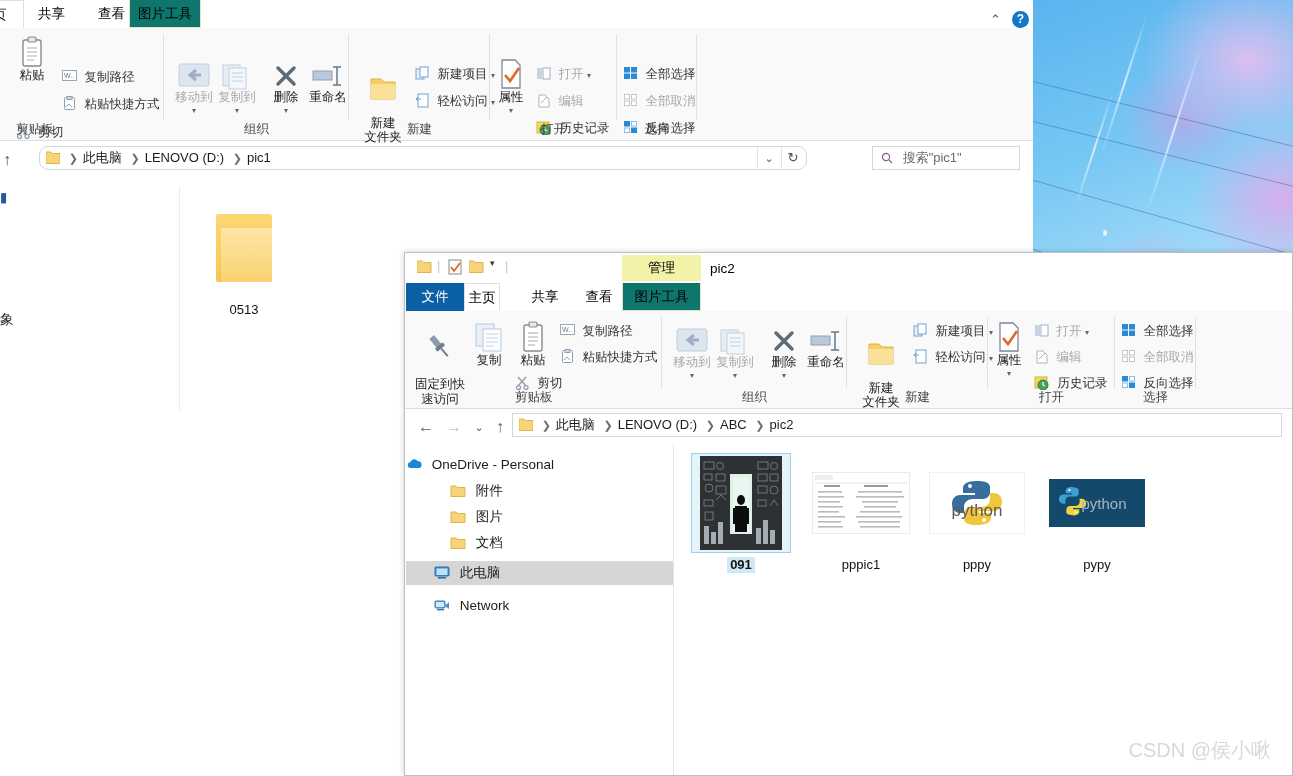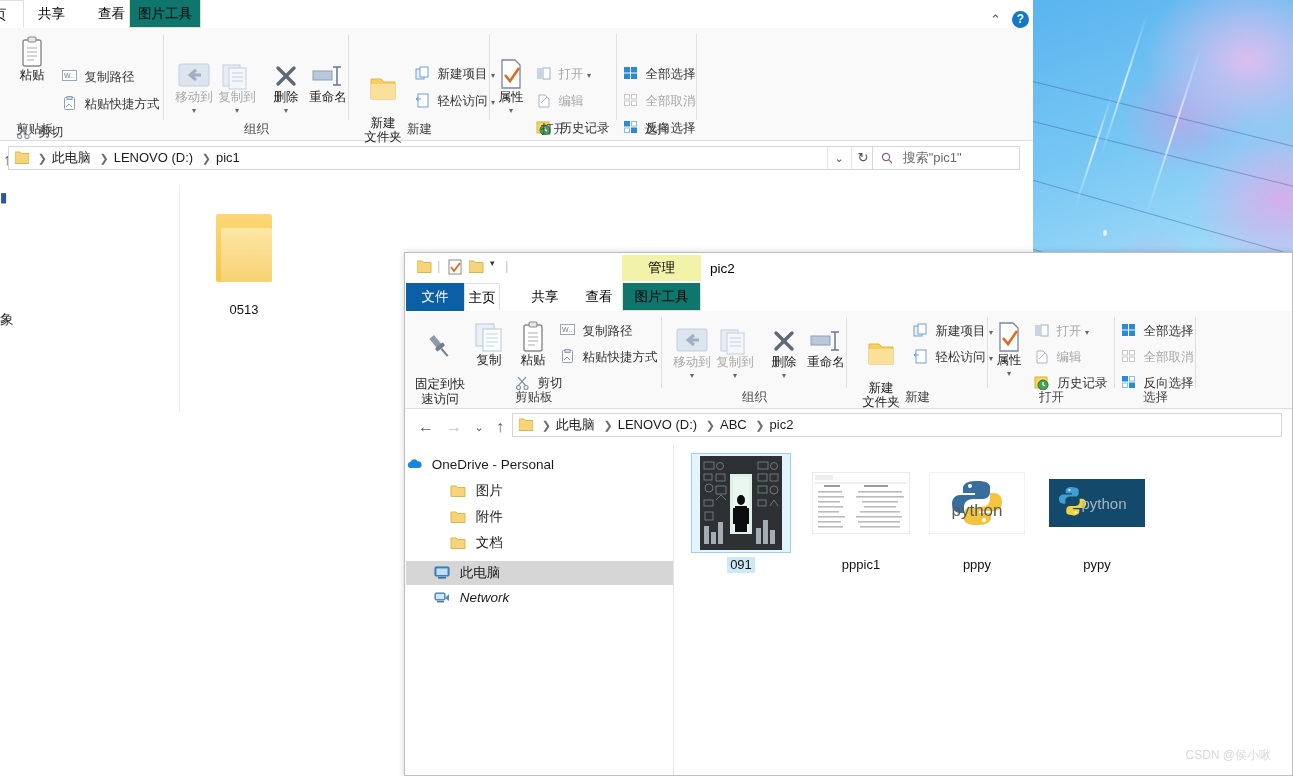--- a/index.html
+++ b/index.html
@@ -65,21 +65,21 @@
   .fileitem{position:absolute;width:100px;text-align:center;}
   .fileitem.sel .thumbwrap{background:#e5f3fb;border:1px solid #9bd1ef;}
   .fileitem.sel .flabel{background:#cde8f7;}
   .thumbwrap{width:100px;height:100px;display:flex;align-items:center;justify-content:center;box-sizing:border-box;border:1px solid transparent;}
   .flabel{font-size:13px;color:#111;margin-top:4px;display:inline-block;padding:0 3px;line-height:16px;}
 
   .folderico{position:relative;}
   .folderico .back{position:absolute;left:0;top:0;width:100%;height:100%;background:linear-gradient(180deg,#fcd775,#f6c64f);border-radius:2px 3px 2px 2px;}
   .folderico .front{position:absolute;left:9%;bottom:0;width:91%;height:80%;background:linear-gradient(180deg,#fde6a6,#f8d272);border-radius:0 2px 2px 2px;}
 
-  .watermark{position:absolute;right:22px;bottom:12px;font-size:12px;color:#d8d8d8;}
+  .watermark{position:absolute;right:22px;bottom:12px;font-size:20px;color:#d8d8d8;}
   .hdr-btn{position:absolute;font-size:13px;color:#555;}
   .qmark{position:absolute;width:17px;height:17px;border-radius:50%;background:#1477c8;color:#fff;font-size:12px;font-weight:bold;text-align:center;line-height:17px;}
 </style>
 </head>
 <body>
 
 <div id="wallpaper">
   <div class="wire" style="top:55px;transform:rotate(14deg);"></div>
   <div class="wire" style="top:95px;transform:rotate(14deg);"></div>
   <div class="wire" style="top:150px;transform:rotate(16deg);"></div>
@@ -297,21 +297,21 @@
             </svg></span>
         <span>反向选择</span>
       </div>
       <div class="gname">选择</div>
       <div class="sep"></div>
     </div>
   </div>
 
   <div class="addrbar" style="left:0;top:146px;width:1033px;">
     <div class="navbtn" style="left:-4px;top:2px;">↑</div>
-    <div class="addrbox" style="left:8px;width:869px;">
+    <div class="addrbox" style="left:39px;width:768px;border-radius:9px;">
       <div class="crumbs">
         <span style="display:inline-block;width:14px;height:14px;vertical-align:-2px;"><svg width="14" height="13">
               <path d="M0 1 h5 l1.5 1.5 h7.5 v10 H0 z" fill="#f7d479" stroke="#e0b547"></path>
             </svg></span>
         <span class="sepc">❯</span><span>此电脑</span>
         <span class="sepc">❯</span><span>LENOVO (D:)</span>
         <span class="sepc">❯</span><span>pic1</span>
       </div>
       <div style="position:absolute;right:48px;top:0;width:1px;height:22px;background:#e3e3e3;"></div>
       <div style="position:absolute;right:24px;top:0;width:1px;height:22px;background:#e3e3e3;"></div>
@@ -612,57 +612,57 @@
     <div class="navitem" style="margin-top:8px;">
       <span class="ic"><svg width="16" height="16">
             <path d="M4 12 a3 3 0 0 1 .4 -5.9 a4 4 0 0 1 7.3 -.9 a3.4 3.4 0 0 1 .9 6.8 z" fill="#1a88d8"></path>
           </svg></span>
       <span>OneDrive - Personal</span>
     </div>
     <div class="navitem" style="margin-top:2px;padding-left:44px;">
       <span class="ic"><svg width="16" height="14">
             <path d="M1 2 h5 l1.5 1.5 h7.5 v9 H1 z" fill="#f7d479" stroke="#e0b547"></path>
           </svg></span>
-      <span>图片</span>
+      <span>附件</span>
     </div>
     <div class="navitem" style="margin-top:2px;padding-left:44px;">
       <span class="ic"><svg width="16" height="14">
             <path d="M1 2 h5 l1.5 1.5 h7.5 v9 H1 z" fill="#f7d479" stroke="#e0b547"></path>
           </svg></span>
-      <span>附件</span>
+      <span>图片</span>
     </div>
     <div class="navitem" style="margin-top:2px;padding-left:44px;">
       <span class="ic"><svg width="16" height="14">
             <path d="M1 2 h5 l1.5 1.5 h7.5 v9 H1 z" fill="#f7d479" stroke="#e0b547"></path>
           </svg></span>
       <span>文档</span>
     </div>
     <div class="navitem sel" style="margin-top:6px;padding-left:28px;width:267px;">
       <span class="ic"><svg width="16" height="14">
             <rect x="1" y="1" width="14" height="9" rx="1" fill="#3f8fd0" stroke="#2d6fa8"></rect>
             <rect x="2.5" y="2.5" width="11" height="6.5" fill="#bfe0f6"></rect>
             <rect x="4" y="11" width="8" height="1.6" fill="#2d6fa8"></rect>
           </svg></span>
       <span>此电脑</span>
     </div>
-    <div class="navitem" style="margin-top:1px;padding-left:28px;font-style:italic;">
+    <div class="navitem" style="margin-top:9px;padding-left:28px;">
       <span class="ic"><svg width="17" height="15">
             <rect x="1" y="3" width="10" height="7" rx="1" fill="#6aa9dd" stroke="#3a78ae"></rect>
             <rect x="2" y="4" width="8" height="5" fill="#cfe8fa"></rect>
             <path d="M11 8 l4 -4 v7 z" fill="#4a8cc4"></path>
             <rect x="3" y="11" width="7" height="1.4" fill="#3a78ae"></rect>
           </svg></span>
       <span>Network</span>
     </div>
   </div>
   <div style="position:absolute;left:268px;top:192px;width:1px;height:330px;background:#e6e6e6;"></div>
 
   <div class="content" style="left:269px;top:192px;width:618px;height:330px;">
 
-    <div class="fileitem sel" style="left:17px;top:8px;">
+    <div class="fileitem sel" style="left:17px;top:8px;font-weight:bold;">
       <div class="thumbwrap">
         <svg width="82" height="94" viewBox="0 0 82 94">
           <rect width="82" height="94" fill="#2e3134"></rect>
           <rect x="30" y="18" width="22" height="60" fill="#dff0e8"></rect>
           <rect x="33" y="21" width="16" height="55" fill="#eaf7f0"></rect>
           <g fill="#0c0d0e">
               <ellipse cx="41" cy="44" rx="4" ry="5"></ellipse>
               <path d="M35 50 h12 v26 h-12 z"></path>
               <path d="M33 52 h3 v16 h-3 z M46 52 h3 v16 h-3 z"></path>
             </g>

